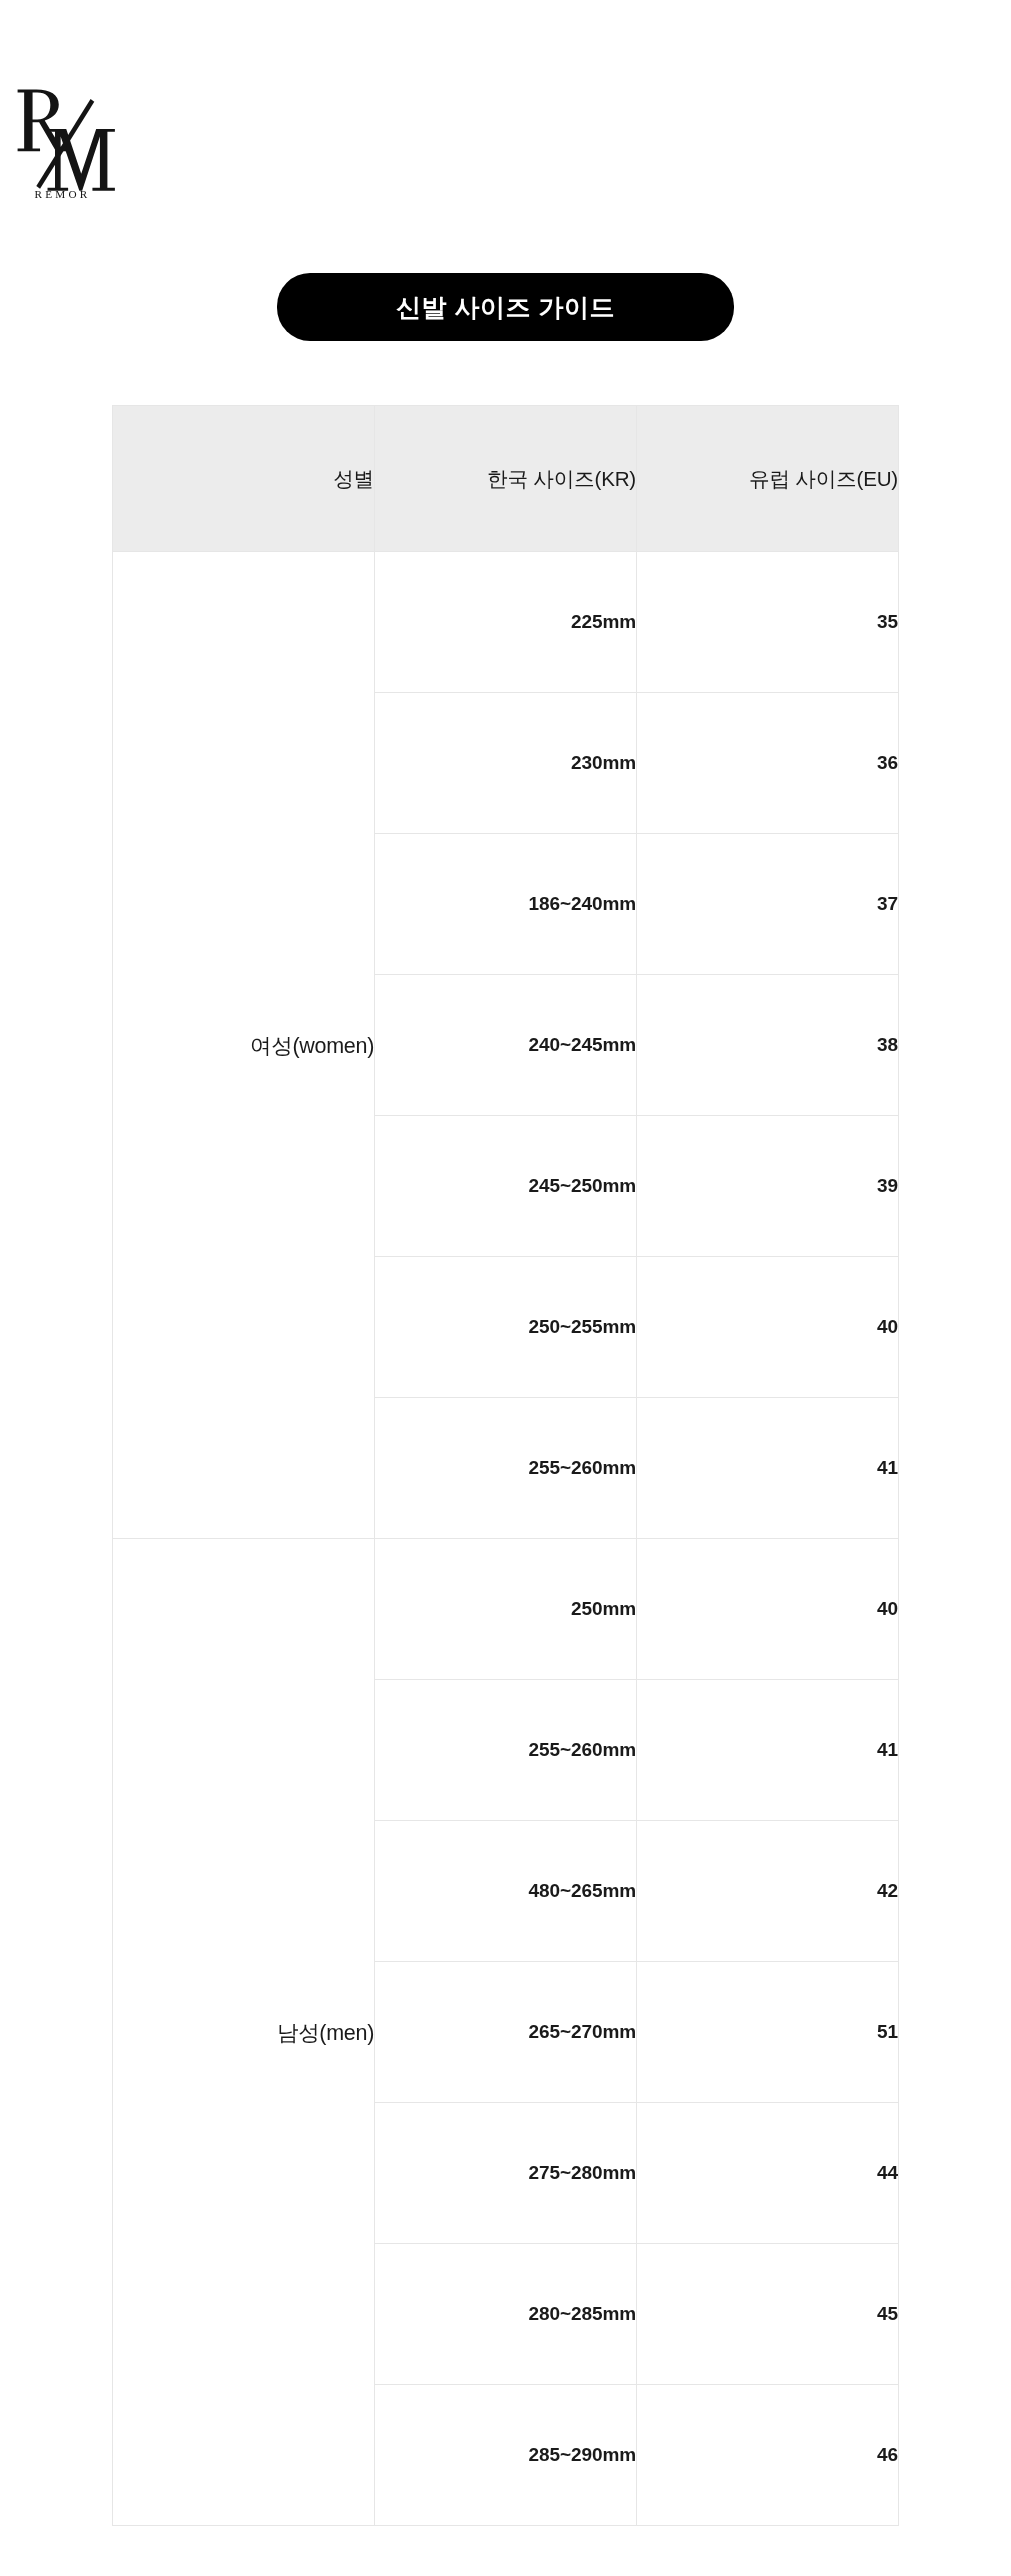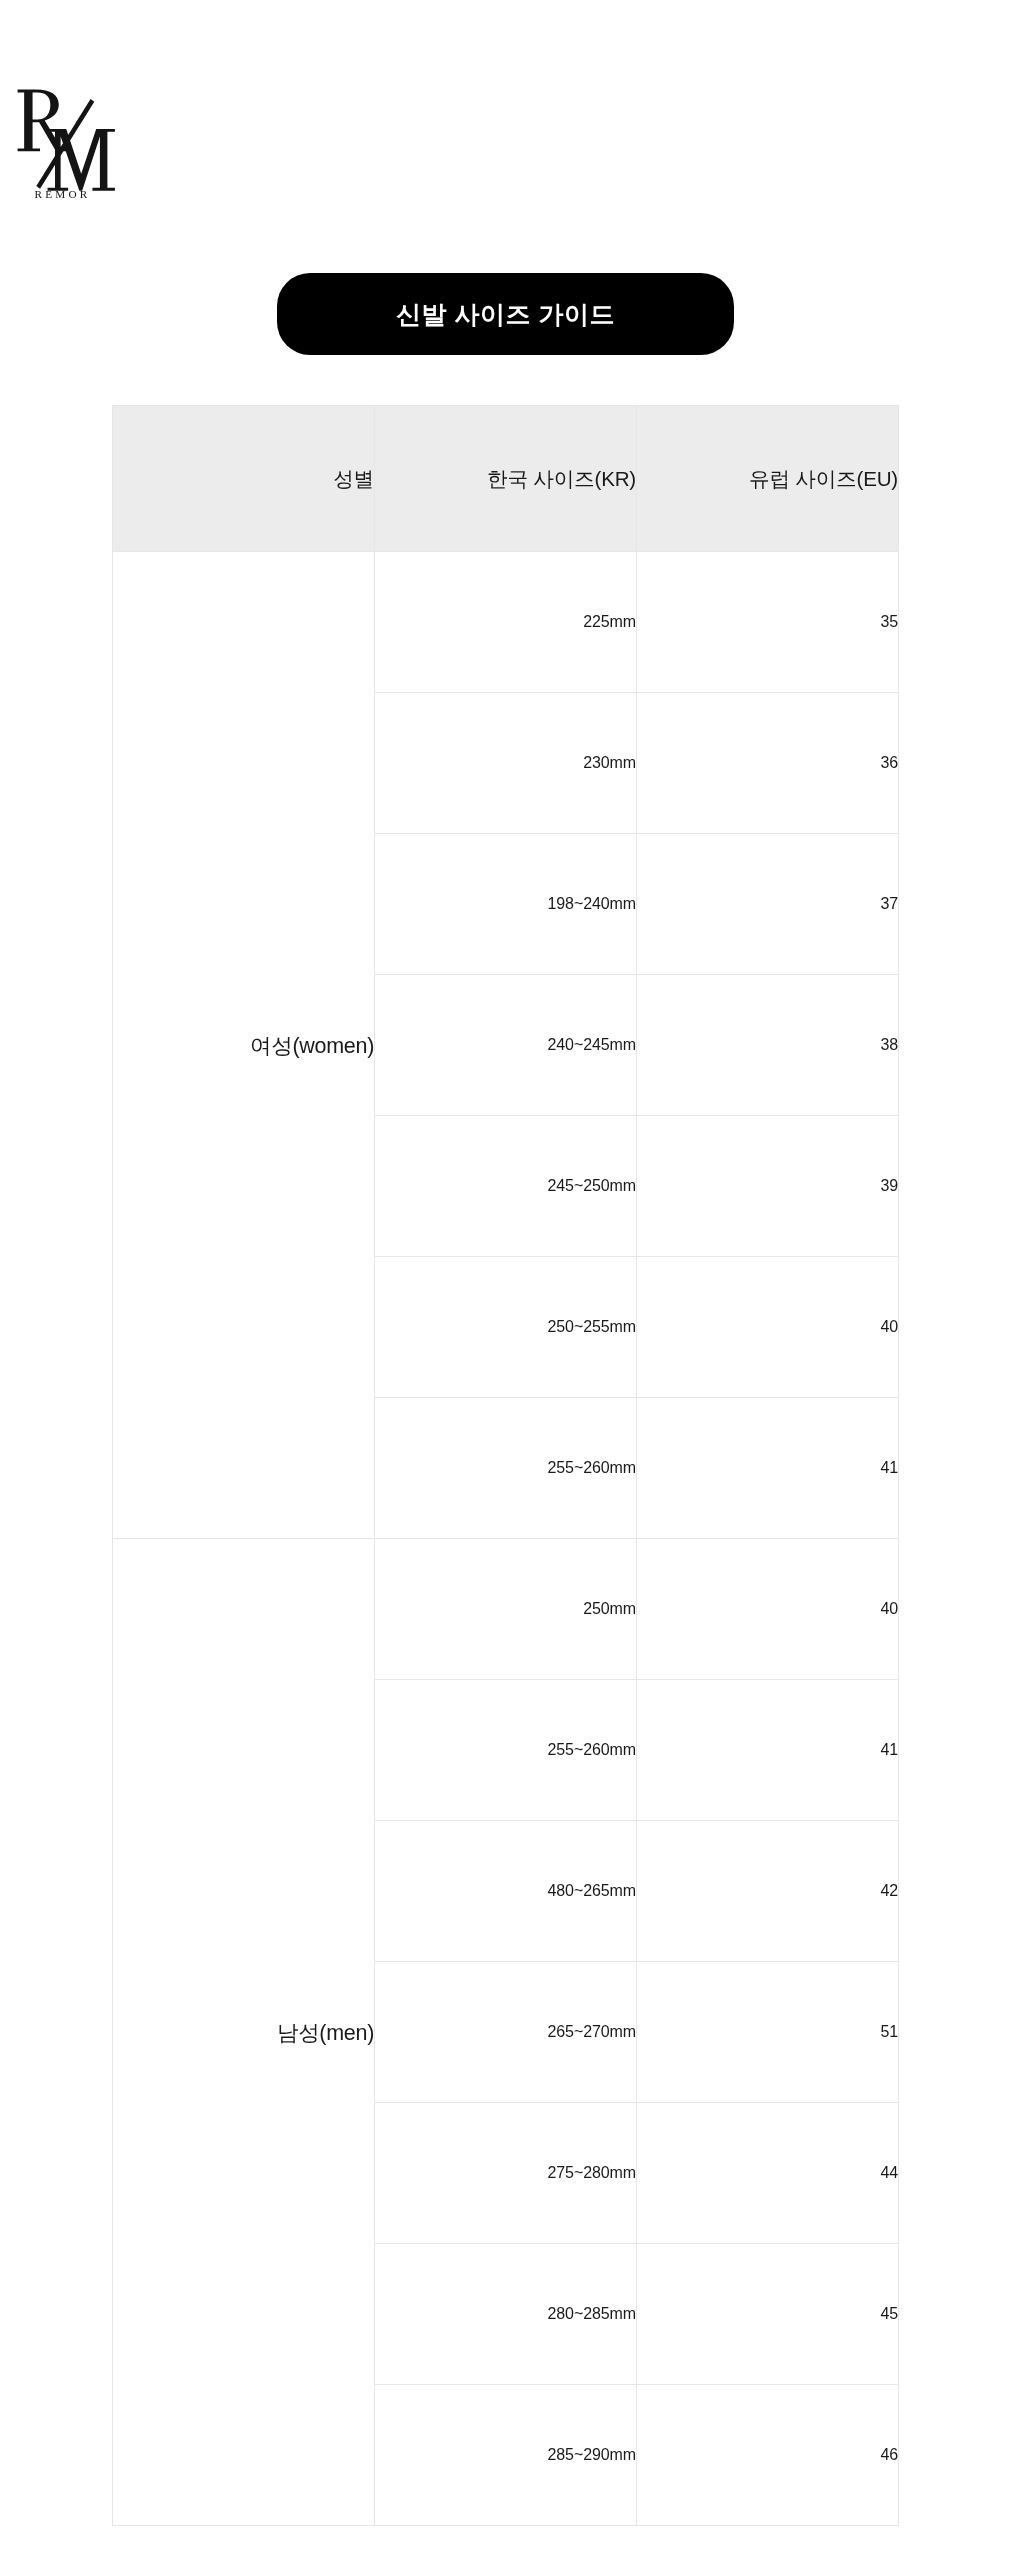--- a/index.html
+++ b/index.html
@@ -33,21 +33,21 @@
     margin-left: 8px;
   }
   .brand-logo svg { display: block; }
 
   
   .title-pill {
     position: absolute;
     left: 277px;
     top: 273px;
     width: 457px;
-    height: 82px;
+    height: 68px;
     background: #000000;
     border-radius: 33px;
     display: flex;
     align-items: center;
     justify-content: center;
   }
   .title-pill-label {
     color: #ffffff;
     font-size: 25px;
     font-weight: 700;
@@ -83,22 +83,22 @@
     height: 146px;
     background: #ececec;
     font-size: 20.6px;
     font-weight: 400;
     letter-spacing: -0.2px;
   }
 
   table.size-table tbody td {
     height: 141px;
     background: #ffffff;
-    font-size: 16px;
-    font-weight: 400;
+    font-size: 19px;
+    font-weight: 700;
     letter-spacing: -0.1px;
   }
 
   table.size-table td.gender-cell {
     font-size: 21.5px;
     font-weight: 400;
     letter-spacing: -0.3px;
   }
 
   
@@ -151,21 +151,21 @@
         <tr>
           <td class="gender-cell" rowspan="7">여성(women)</td>
           <td>225mm</td>
           <td>35</td>
         </tr>
         <tr>
           <td>230mm</td>
           <td>36</td>
         </tr>
         <tr>
-          <td>198~240mm</td>
+          <td>186~240mm</td>
           <td>37</td>
         </tr>
         <tr>
           <td>240~245mm</td>
           <td>38</td>
         </tr>
         <tr>
           <td>245~250mm</td>
           <td>39</td>
         </tr>

